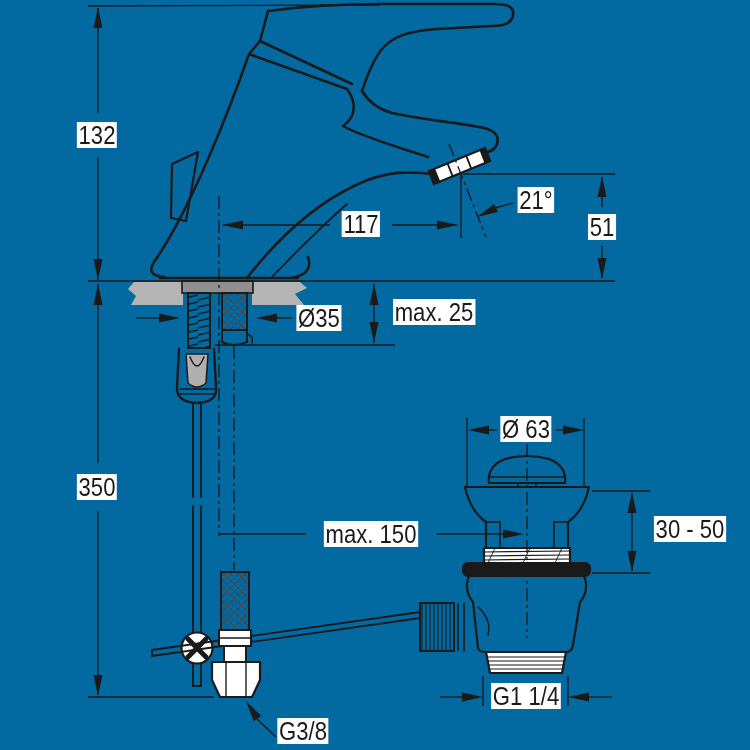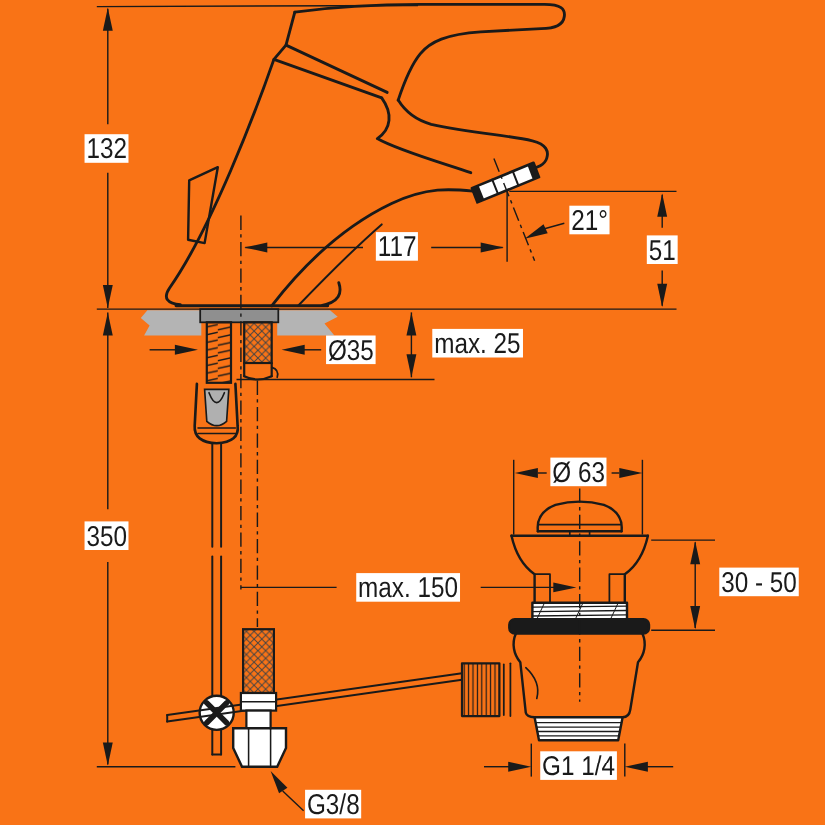--- a/index.html
+++ b/index.html
@@ -1,16 +1,16 @@
 <!DOCTYPE html>
 <html><head>
 <meta charset="utf-8">
 <style>
   html,body{margin:0;padding:0;background:#fff;}
-  #canvas{position:relative;width:750px;height:750px;background:#f97316;overflow:hidden;
+  #canvas{position:relative;width:750px;height:750px;background:#0369a1;overflow:hidden;
           font-family:"Liberation Sans", sans-serif;}
   #drawing{position:absolute;left:0;top:0;}
   .dim-label{position:absolute;transform:translate(-50%,-50%) scaleX(.85);
              font-size:26px;color:#1a1a1a;background:#fff;padding:0 2px;
              white-space:nowrap;line-height:1;}
 </style>
 </head>
 <body>
 
 <div id="canvas">

